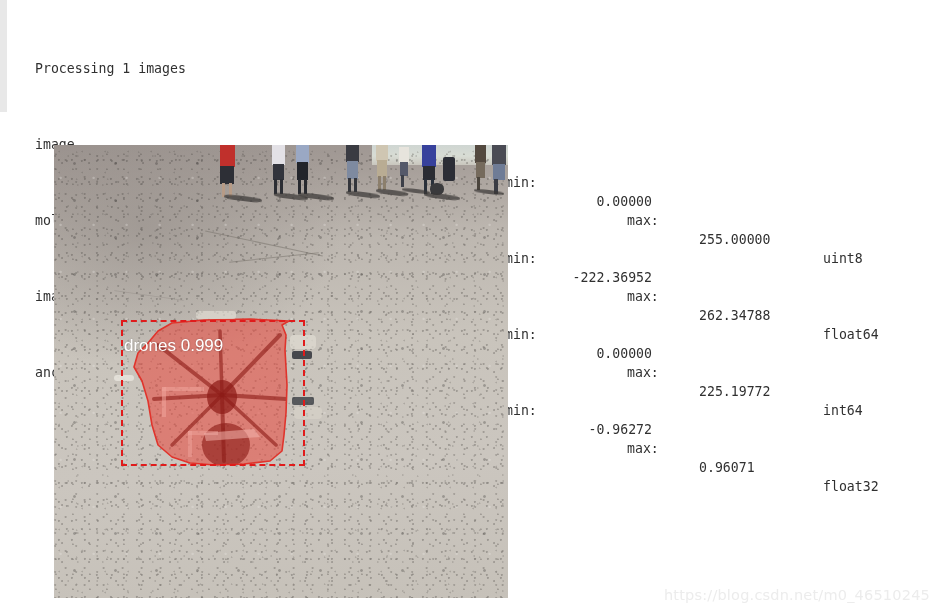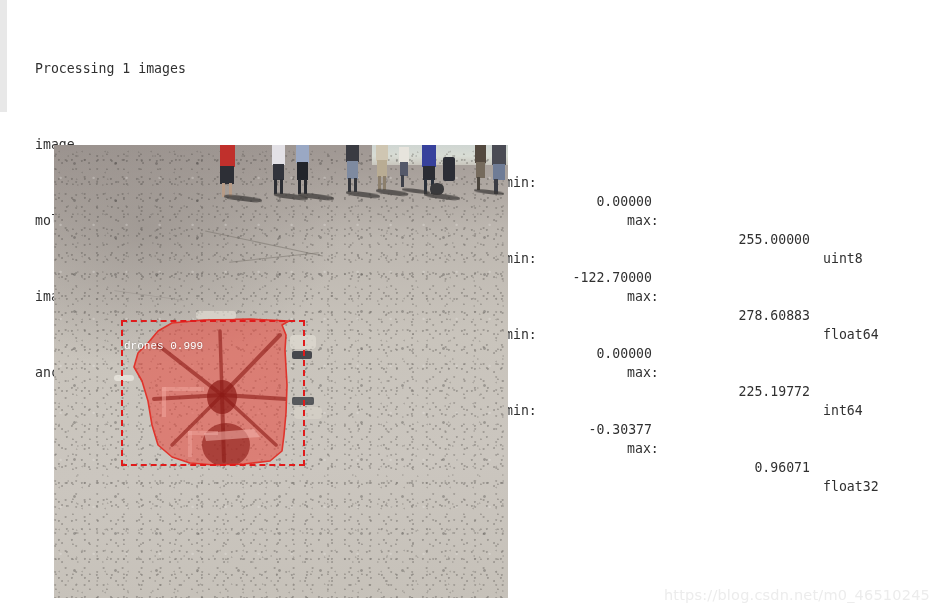--- a/index.html
+++ b/index.html
@@ -35,21 +35,21 @@
     color: #303030;
     white-space: pre;
     letter-spacing: 0px;
   }
   .console-line { height: 19px; position: relative; }
   .col-name  { position: absolute; left: 0px; margin-left: 24px;   }
   .col-shape { position: absolute; left: 230px; }
   .col-min   { position: absolute; left: 494px; }
   .col-minv  { position: absolute; left: 545px; width: 96px; text-align: right; }
   .col-max   { position: absolute; left: 616px; }
-  .col-maxv  { position: absolute; left: 703px; width: 96px; text-align: right; }
+  .col-maxv  { position: absolute; left: 688px; width: 96px; text-align: left; }
   .col-dtype { position: absolute; left: 812px; }
 
   
   .photo-wrap {
     position: absolute;
     left: 54px;
     top: 145px;
     width: 454px;
     height: 453px;
     overflow: hidden;
@@ -135,22 +135,22 @@
     width: 184px;
     height: 146px;
     border: 2px dashed #e01b1b;
     box-sizing: border-box;
   }
   .bbox-label {
     position: absolute;
     left: 70px;
     top: 194px;
     color: #ffffff;
-    font-family: Liberation Mono, monospace;
-    font-size: 11px;
+    font-family: Liberation Sans, sans-serif;
+    font-size: 17px;
     line-height: 14px;
     white-space: nowrap;
     text-shadow: 0 0 2px rgba(0,0,0,.28);
   }
 
   
   .watermark {
     position: absolute;
     right: 5px;
     bottom: 8px;
@@ -178,41 +178,41 @@
     <span class="col-minv">0.00000</span>
     <span class="col-max">max:</span>
     <span class="col-maxv">255.00000</span>
     <span class="col-dtype">uint8</span>
   </div>
 
   <div class="console-line">
     <span class="col-name">molded_images</span>
     <span class="col-shape"><span>shape:</span> <span>(1, 128, 128, 3)</span></span>
     <span class="col-min">min:</span>
-    <span class="col-minv">-122.70000</span>
+    <span class="col-minv">-222.36952</span>
     <span class="col-max">max:</span>
-    <span class="col-maxv">278.60883</span>
+    <span class="col-maxv">262.34788</span>
     <span class="col-dtype">float64</span>
   </div>
 
   <div class="console-line">
     <span class="col-name">image_metas</span>
     <span class="col-shape"><span>shape:</span> <span>(1, 14)</span></span>
     <span class="col-min">min:</span>
     <span class="col-minv">0.00000</span>
     <span class="col-max">max:</span>
     <span class="col-maxv">225.19772</span>
     <span class="col-dtype">int64</span>
   </div>
 
   <div class="console-line">
     <span class="col-name">anchors</span>
     <span class="col-shape"><span>shape:</span> <span>(1, 4092, 4)</span></span>
     <span class="col-min">min:</span>
-    <span class="col-minv">-0.30377</span>
+    <span class="col-minv">-0.96272</span>
     <span class="col-max">max:</span>
     <span class="col-maxv">0.96071</span>
     <span class="col-dtype">float32</span>
   </div>
 </div>
 
 <div class="photo-wrap">
   <div class="photo">
 
     <div class="ground"></div>

